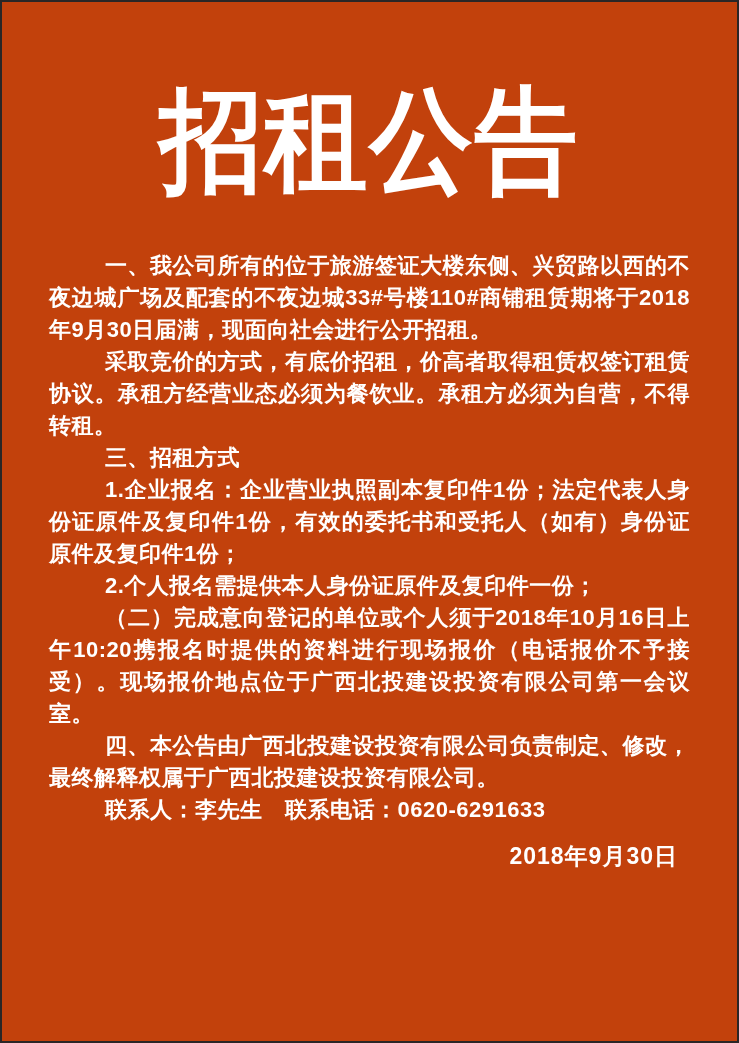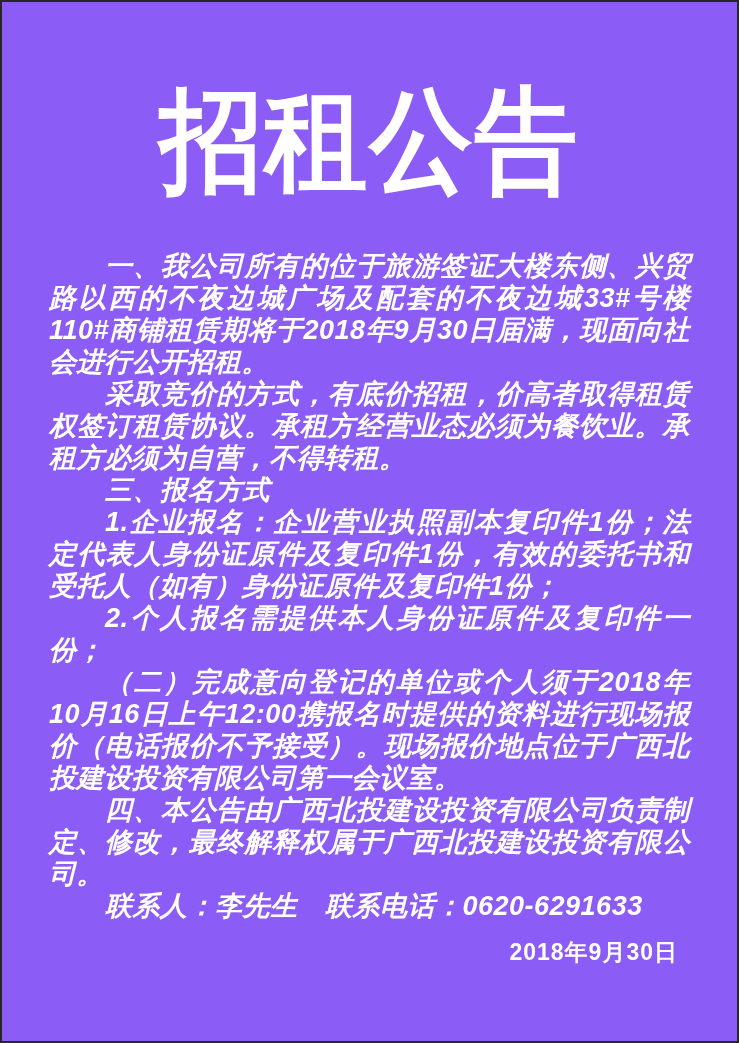--- a/index.html
+++ b/index.html
@@ -10,46 +10,45 @@
     width: 739px;
     height: 1043px;
     background: #ffffff;
     font-family: "Liberation Sans", sans-serif;
   }
   .poster {
     position: relative;
     width: 739px;
     height: 1043px;
     box-sizing: border-box;
-    background: #8b5cf6;
+    background: #c2410c;
     border: 2px solid #2a2626;
     overflow: hidden;
   }
   .title {
     margin: 72px 0 0 0;
     color: #ffffff;
     text-align: center;
     font-family: "Liberation Serif", serif;
     font-weight: bold;
     font-size: 103px;
     line-height: 1.2;
     letter-spacing: 2px;
     transform: scaleY(1.10);
     transform-origin: center top;
     white-space: nowrap;
   }
   .body-text {
     margin: 52px 47px 0 47px;
     color: #ffffff;
     font-weight: bold;
-    font-size: 27px;
+    font-size: 22px;
     line-height: 32px;
     letter-spacing: 0.5px;
     text-align: justify;
-    font-style: italic;
   }
   .body-text p {
     margin: 0;
     padding: 0;
     text-indent: 56px;
   }
   .signature {
     margin: 14px 59px 0 auto;
     width: -moz-fit-content;
     width: fit-content;
@@ -64,24 +63,24 @@
 </head>
 <body>
 
 <div class="poster">
 
   <h1 class="title">招租公告</h1>
 
   <div class="body-text">
     <p>一、我公司所有的位于旅游签证大楼东侧、兴贸路以西的不夜边城广场及配套的不夜边城33#号楼110#商铺租赁期将于2018年9月30日届满，现面向社会进行公开招租。</p>
     <p>采取竞价的方式，有底价招租，价高者取得租赁权签订租赁协议。承租方经营业态必须为餐饮业。承租方必须为自营，不得转租。</p>
-    <p>三、报名方式</p>
+    <p>三、招租方式</p>
     <p>1.企业报名：企业营业执照副本复印件1份；法定代表人身份证原件及复印件1份，有效的委托书和受托人（如有）身份证原件及复印件1份；</p>
     <p>2.个人报名需提供本人身份证原件及复印件一份；</p>
-    <p>（二）完成意向登记的单位或个人须于2018年10月16日上午12:00携报名时提供的资料进行现场报价（电话报价不予接受）。现场报价地点位于广西北投建设投资有限公司第一会议室。</p>
+    <p>（二）完成意向登记的单位或个人须于2018年10月16日上午10:20携报名时提供的资料进行现场报价（电话报价不予接受）。现场报价地点位于广西北投建设投资有限公司第一会议室。</p>
     <p>四、本公告由广西北投建设投资有限公司负责制定、修改，最终解释权属于广西北投建设投资有限公司。</p>
     <p>联系人：李先生　联系电话：0620-6291633</p>
   </div>
 
   <div class="signature">
     <div>2018年9月30日</div>
   </div>
 
 </div>
 

